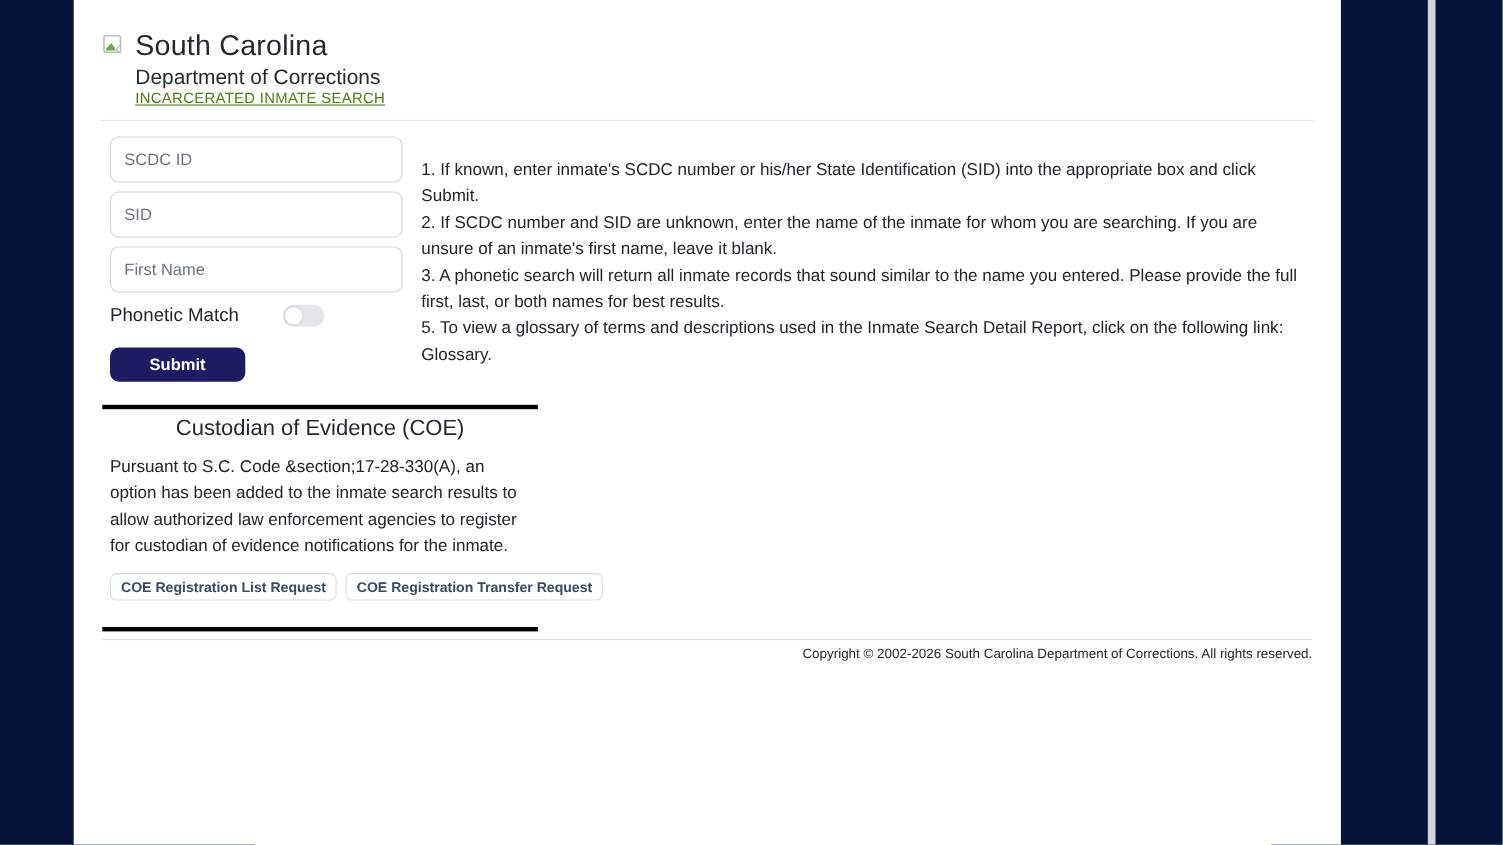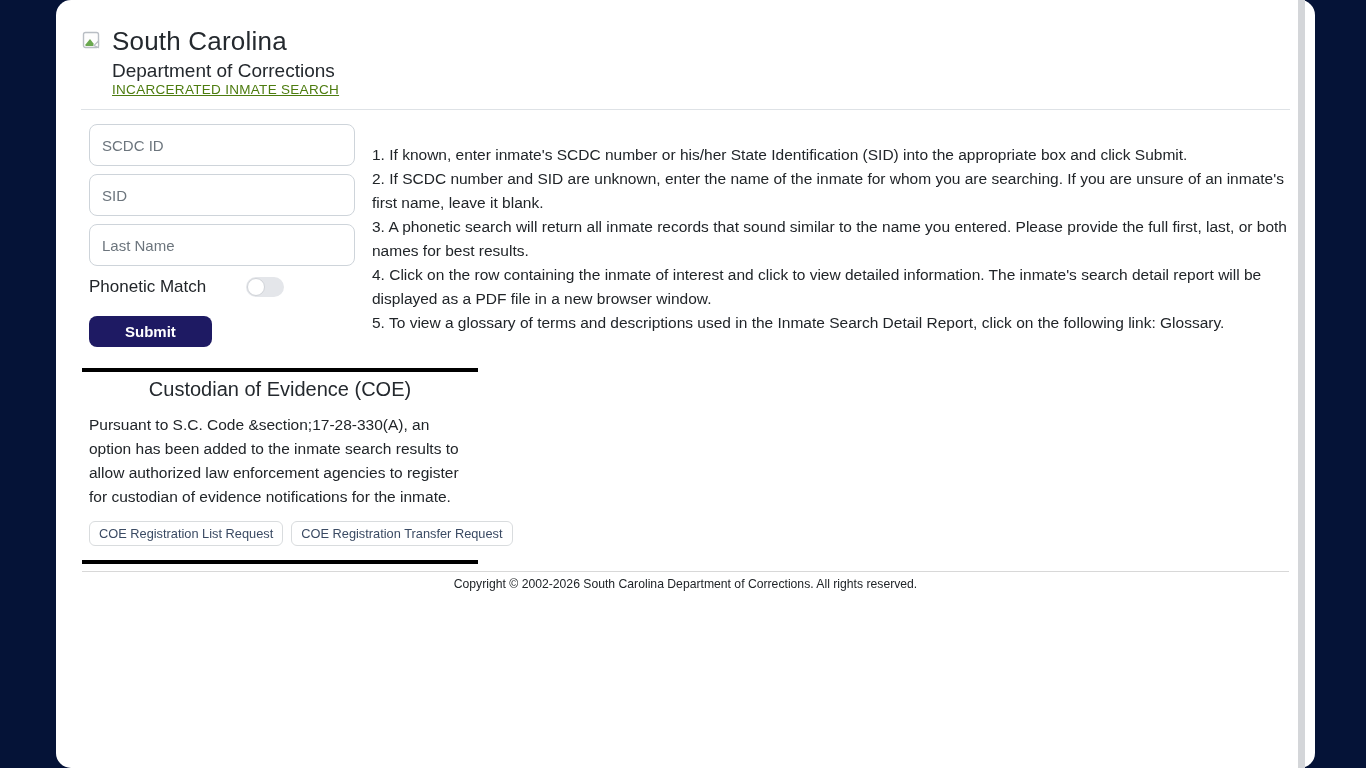--- a/index.html
+++ b/index.html
@@ -6,25 +6,24 @@
   html, body { width: 1366px; height: 768px; }
   body {
     background: #051337;
     font-family: "Liberation Sans", sans-serif;
     color: #212529;
     position: relative;
     overflow: hidden;
   }
   .content {
     position: absolute;
-    left: 56px; top: 0;
-    width: 1259px; height: 768px;
+    left: 67px; top: 0;
+    width: 1152px; height: 768px;
     background: #ffffff;
     padding: 26px 26px 0 26px;
-    border-radius: 15px;
   }
   .scrollbar-strip {
     position: absolute;
     left: 1298px; top: 0;
     width: 7px; height: 768px;
     background: #d4d6d9;
   }
   
   .header { display: flex; align-items: flex-start; }
   .brand { display: flex; align-items: flex-start; }
@@ -74,39 +73,39 @@
     font-family: "Liberation Sans", sans-serif;
   }
   .instructions { flex: 1; margin-left: 7px; padding-top: 1px; margin-top: 18px; }
   .instructions p { font-size: 15.5px; line-height: 24px; color: #212529; }
 
   
   .coe {
     margin-top: 21px; width: 396px;
     border-top: 4px solid #000000;
     border-bottom: 4px solid #000000;
-    padding: 6px 7px 14px 7px;
+    padding: 6px 7px 24px 7px;
   }
   .coe-title { text-align: center; font-size: 20px; color: #24292e; }
   .coe-body { margin-top: 12px; font-size: 15.5px; line-height: 24px; color: #212529; }
   .coe-buttons { display: flex; gap: 8px; margin-top: 12px; }
   .coe-buttons button {
     background: #ffffff; border: 1px solid #d9dcde; border-radius: 6px;
-    padding: 4px 9px; font-size: 12.8px; font-weight: 400; color: #3a4a63;
+    padding: 4px 9px; font-size: 12.8px; font-weight: 700; color: #3a4a63;
     cursor: pointer; white-space: nowrap;
     font-family: "Liberation Sans", sans-serif;
   }
 
   
   .footer { margin-top: 7px; }
   .footer-divider { border-bottom: 1px solid #d8d8d8; }
   .footer-copyright, .footer-version {
     text-align: center; font-size: 12.2px; line-height: 15px; color: #212529;
   }
-  .footer-copyright { margin-top: 5px; }
+  .footer-copyright { margin-top: 5px; text-align: right; }
   .footer-version { margin-top: 1px; }
 </style>
 </head>
 <body>
 
 <div class="content">
 
   <div class="header">
     <div class="brand">
       <span class="broken-img">
@@ -124,21 +123,21 @@
     </div>
   </div>
 
   <div class="header-divider"></div>
 
   <div class="main">
     <div class="form-col">
       <div class="form-inner">
         <input type="text" placeholder="SCDC ID" style="">
         <input type="text" placeholder="SID" style="">
-        <input type="text" placeholder="Last Name" style="">
+        <input type="text" placeholder="First Name" style="">
         <div class="phonetic-row">
           <span class="phonetic-label">Phonetic Match</span>
           <span class="toggle">
             <span class="knob"></span>
           </span>
         </div>
         <button class="submit-btn">Submit</button>
       </div>
 
       <div class="coe">
@@ -148,21 +147,20 @@
           <button>COE Registration List Request</button>
           <button>COE Registration Transfer Request</button>
         </div>
       </div>
     </div>
 
     <div class="instructions">
       <p>1. If known, enter inmate's SCDC number or his/her State Identification (SID) into the appropriate box and click Submit.</p>
       <p>2. If SCDC number and SID are unknown, enter the name of the inmate for whom you are searching. If you are unsure of an inmate's first name, leave it blank.</p>
       <p>3. A phonetic search will return all inmate records that sound similar to the name you entered. Please provide the full first, last, or both names for best results.</p>
-      <p>4. Click on the row containing the inmate of interest and click to view detailed information. The inmate's search detail report will be displayed as a PDF file in a new browser window.</p>
       <p>5. To view a glossary of terms and descriptions used in the Inmate Search Detail Report, click on the following link: Glossary.</p>
     </div>
   </div>
 
   <div class="footer">
     <div class="footer-divider"></div>
     <div class="footer-copyright">Copyright © 2002-2026 South Carolina Department of Corrections. All rights reserved.</div>
   </div>
 
 </div>

